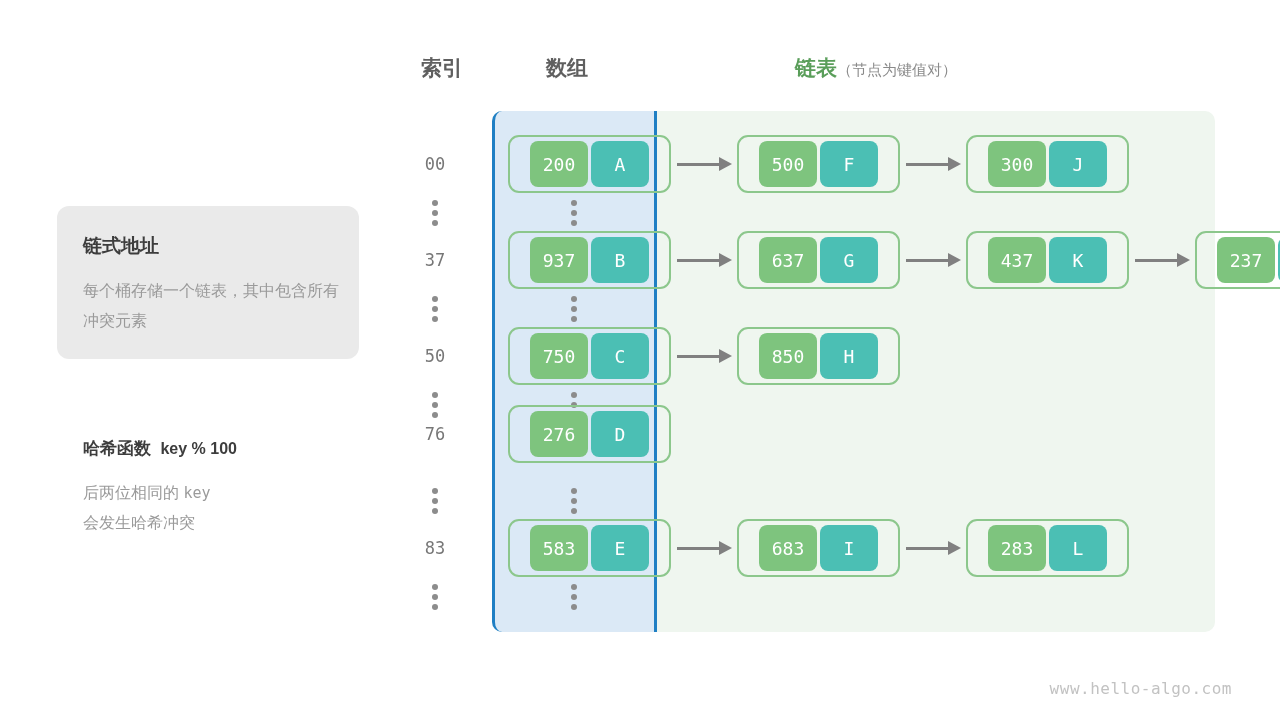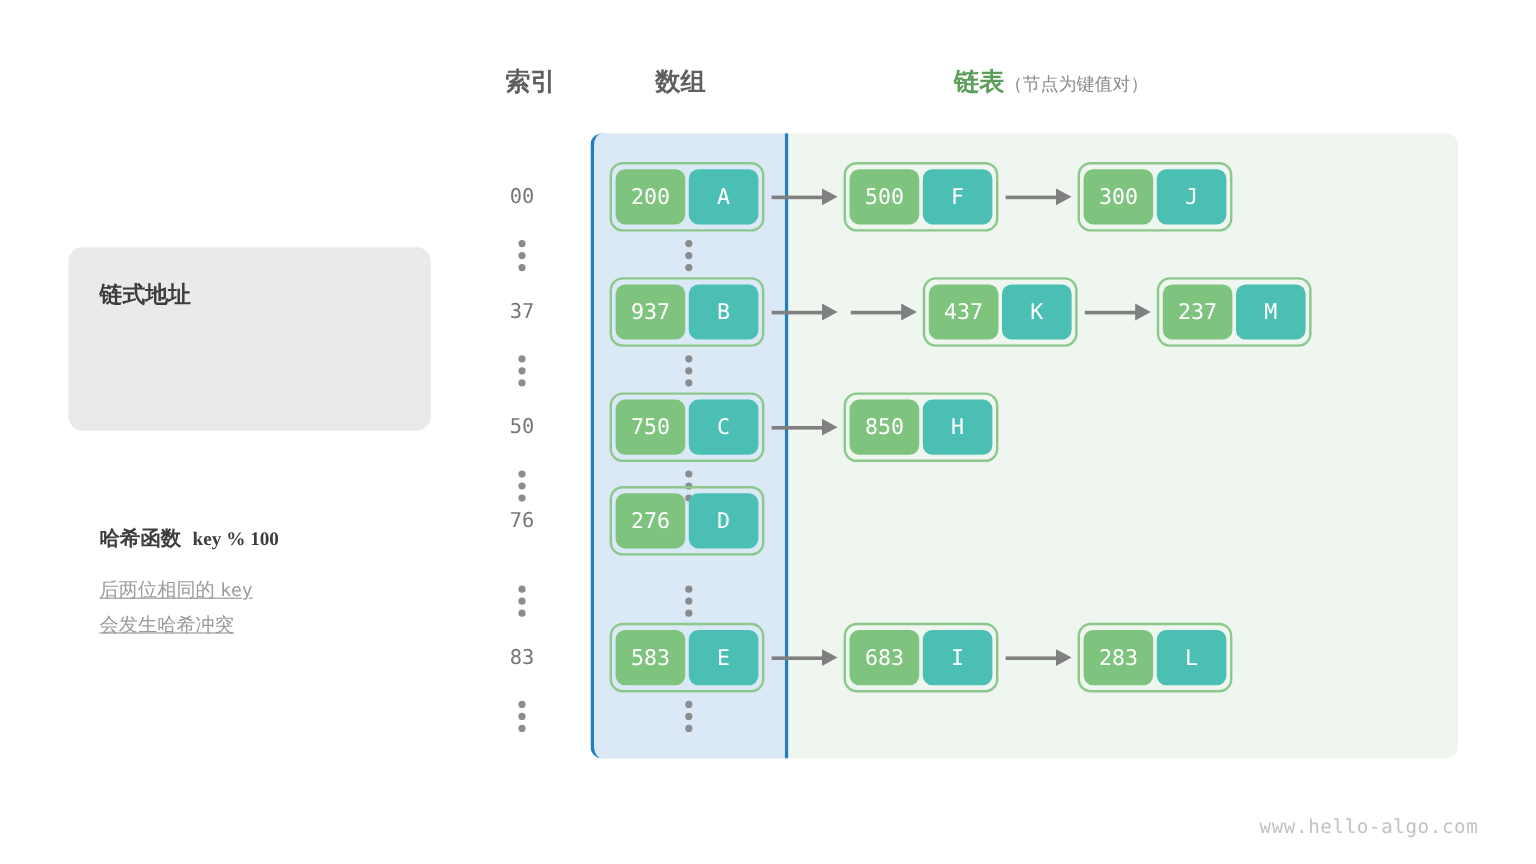--- a/index.html
+++ b/index.html
@@ -57,32 +57,31 @@
 
   
   #hash-title {
     position: absolute;
     left: 83px; top: 437px;
     font-size: 17px; font-weight: bold;
     color: #3d3d3d;
     white-space: nowrap;
   }
   #hash-title .mono {
-    font-family: Liberation Serif, serif;
+    font-family: Liberation Sans, sans-serif;
     font-weight: bold;
     font-size: 16px;
   }
   #hash-desc {
     position: absolute;
     left: 83px; top: 478px;
     width: 270px;
     font-size: 16px;
     line-height: 29px;
     color: #9a9a9a;
-    text-decoration: underline;
   }
   #hash-desc .mono {
     font-family: "DejaVu Sans Mono", monospace;
     font-size: 15px;
   }
 
   
   #list-panel {
     position: absolute;
     left: 492px; top: 111px;
@@ -126,21 +125,21 @@
     align-items: center;
     height: 58px;
   }
 
   
   .node {
     display: flex;
     align-items: center;
     border: 2px solid #8cc78c;
     border-radius: 11px;
-    padding: 3px;
+    padding: 20px;
     background: transparent;
     box-sizing: border-box;
     height: 58px;
   }
   .cell {
     display: flex;
     align-items: center;
     justify-content: center;
     height: 46px;
     border-radius: 8px;
@@ -217,20 +216,21 @@
 <div id="stage">
 
   <div class="hdr" id="hdr-index">索引</div>
   <div class="hdr" id="hdr-array">数组</div>
   <div class="hdr" id="hdr-list">
     <span>链表</span><span class="sub">（节点为键值对）</span>
   </div>
 
   <div id="info-card"></div>
   <div id="info-title">链式地址</div>
+  <div id="info-desc">每个桶存储一个链表，其中包含所有冲突元素</div>
 
   <div id="hash-title">
     <span>哈希函数</span>&nbsp;&nbsp;<span class="mono">key % 100</span>
   </div>
   <div id="hash-desc">
     <span>后两位相同的</span>&nbsp;<span class="mono">key</span><br>
     <span>会发生哈希冲突</span>
   </div>
 
   <div id="list-panel"></div>
@@ -269,20 +269,24 @@
         </div>
       </div>
       <div class="row" style="top: 231px;">
         <div class="idx">37</div>
         <div class="chain">
           <div class="node">
             <div class="cell key">937</div>
             <div class="cell val">B</div>
           </div>
           <div class="arrow"></div>
+          <div class="node">
+            <div class="cell key">637</div>
+            <div class="cell val">G</div>
+          </div>
           <div class="arrow"></div>
           <div class="node">
             <div class="cell key">437</div>
             <div class="cell val">K</div>
           </div>
           <div class="arrow"></div>
           <div class="node">
             <div class="cell key">237</div>
             <div class="cell val">M</div>
           </div>

